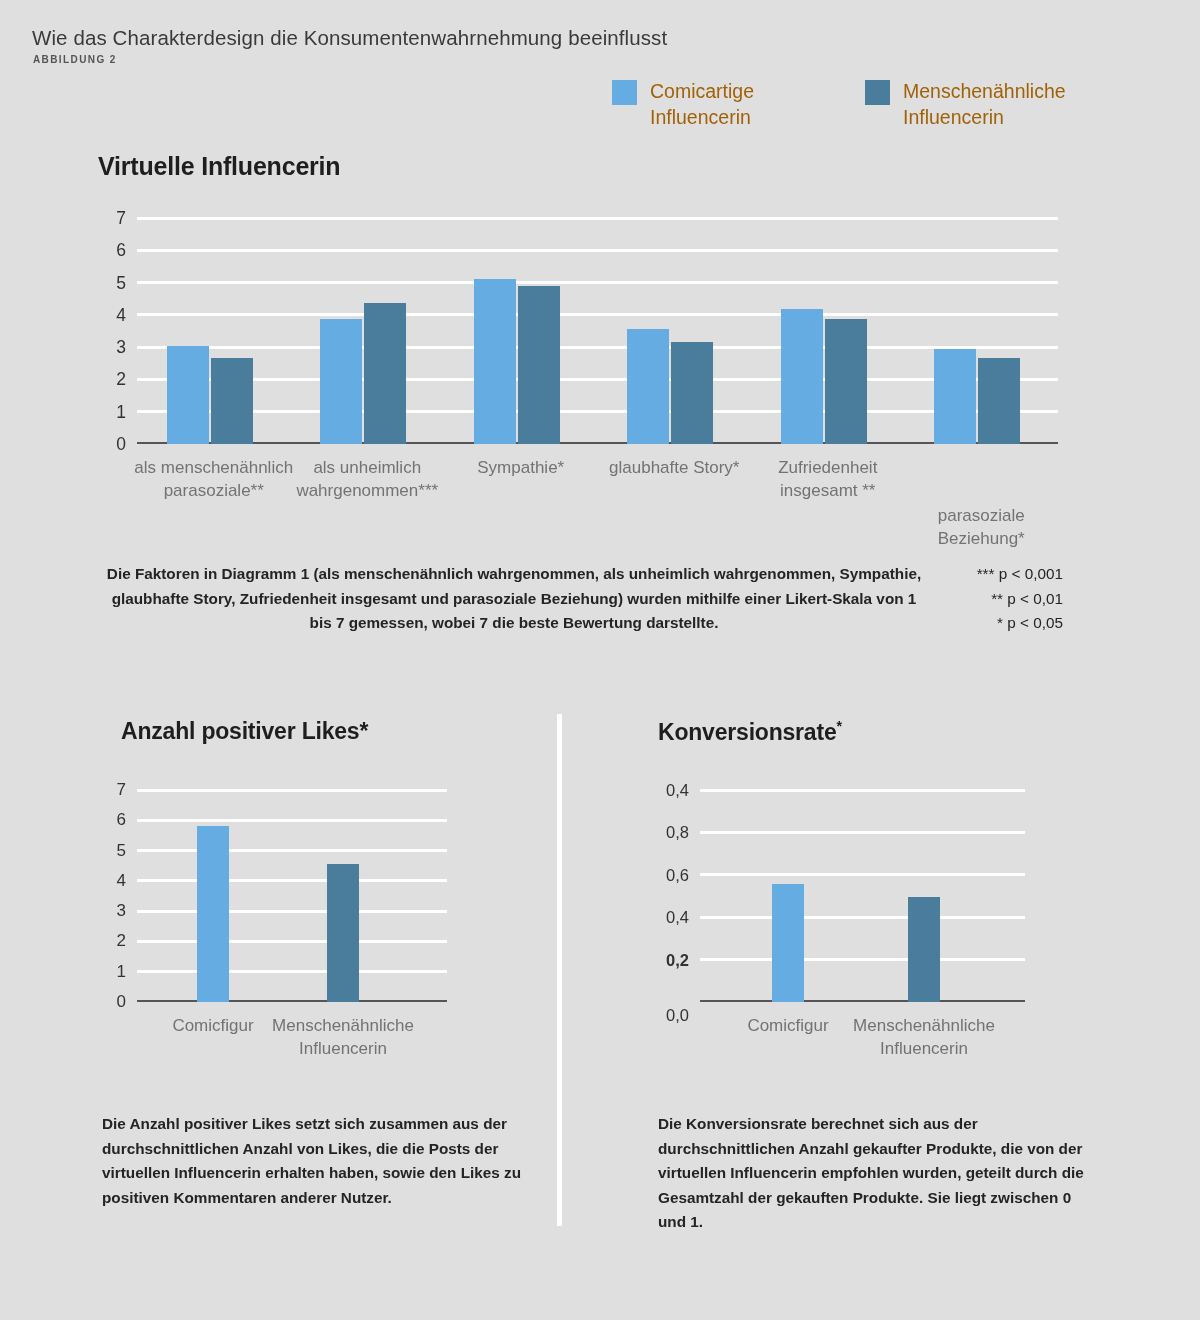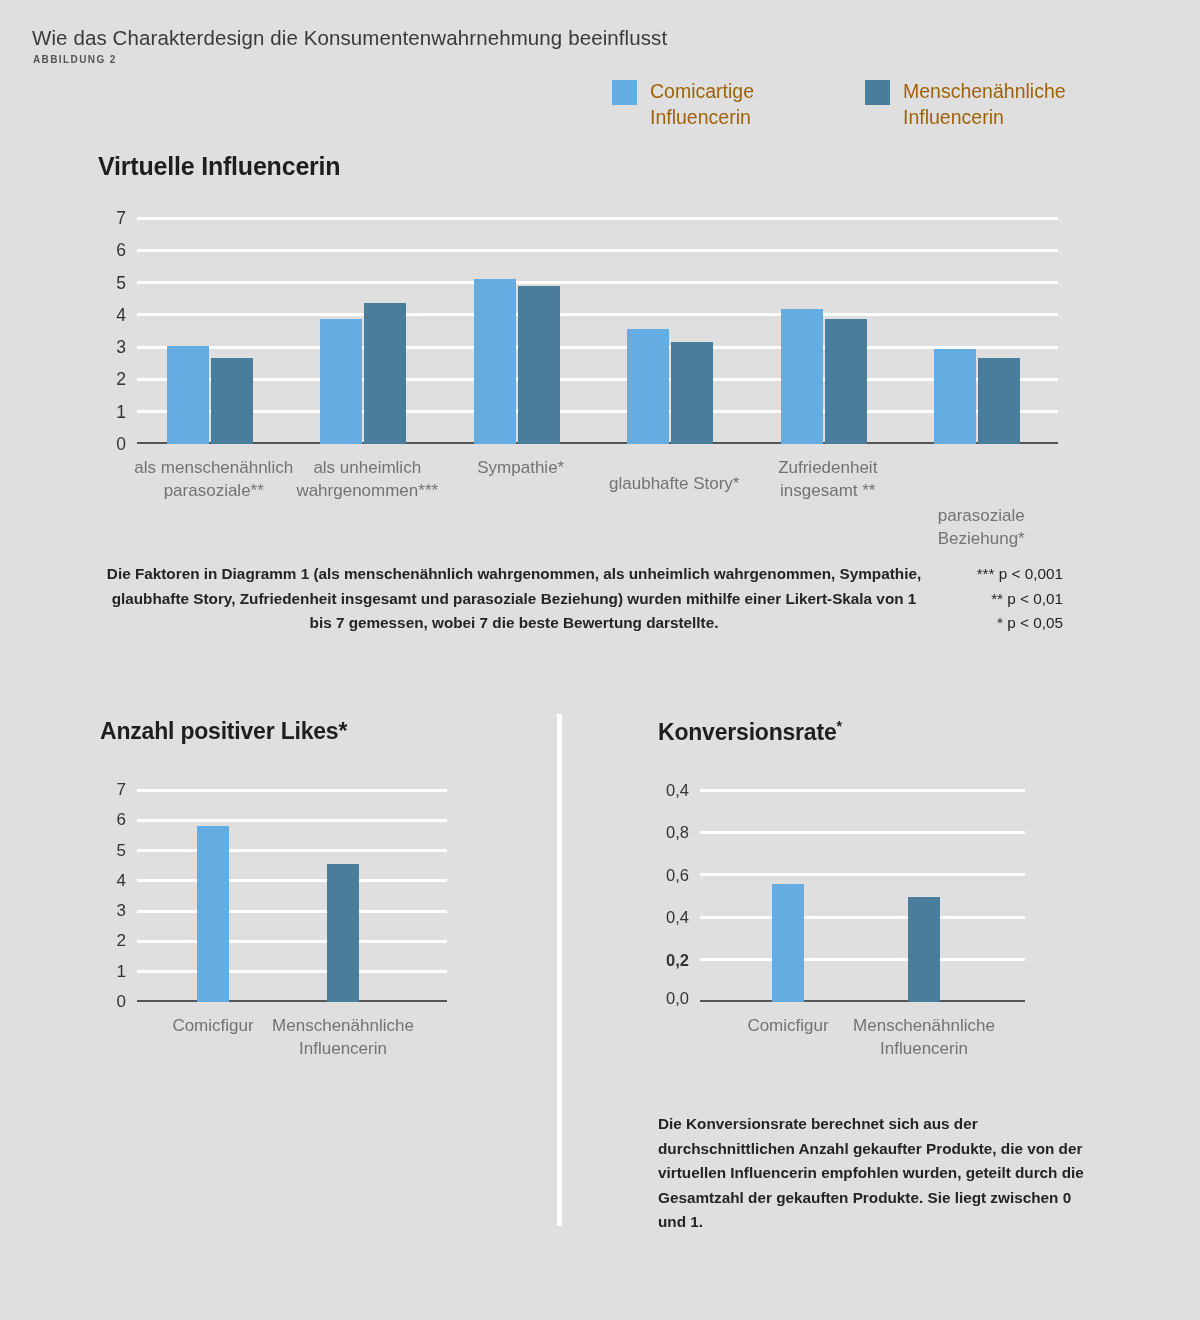--- a/index.html
+++ b/index.html
@@ -30,21 +30,21 @@
   .leg-item.first { width: 253px; }
   .leg-sw { width: 25px; height: 25px; flex: 0 0 25px; margin-top: 2px; }
   .leg-txt { font-size: 19.5px; line-height: 26px; color: #a16207; }
 
   
   .sec-title {
     position: absolute; font-weight: 700; color: #1e1e1e;
     letter-spacing: -.2px;
   }
   #title-main { left: 98px; top: 152px; font-size: 25px; }
-  #title-likes { left: 100px; top: 718px; font-size: 23px; }
+  #title-likes { left: 121px; top: 718px; font-size: 23px; }
   #title-conv  { left: 658px; top: 718px; font-size: 23px; }
   .sup { font-size: .62em; vertical-align: super; }
 
   
   .chart { position: absolute; }
   .gridline {
     position: absolute; left: 0; right: 0; height: 3px;
     background: #ffffff;
   }
   .baseline {
@@ -145,21 +145,21 @@
         <div>als unheimlich</div>
         <div>wahrgenommen***</div>
       </div>
       <div class="bar" style="left: 336.75px; width: 42px; height: 165.303px; background: rgb(100, 172, 226);"></div>
       <div class="bar" style="left: 380.75px; width: 42px; height: 157.554px; background: rgb(74, 124, 155);"></div>
       <div class="xlab" style="left: 297px; width: 173.5px; top: 238px;">
         <div>Sympathie*</div>
       </div>
       <div class="bar" style="left: 490.25px; width: 42px; height: 114.614px; background: rgb(100, 172, 226);"></div>
       <div class="bar" style="left: 534.25px; width: 42px; height: 101.7px; background: rgb(74, 124, 155);"></div>
-      <div class="xlab" style="left: 450.5px; width: 173.5px; top: 238px; margin-top: 16px;">
+      <div class="xlab" style="left: 450.5px; width: 173.5px; top: 238px;">
         <div>glaubhafte Story*</div>
       </div>
       <div class="bar" style="left: 643.75px; width: 42px; height: 134.954px; background: rgb(100, 172, 226);"></div>
       <div class="bar" style="left: 687.75px; width: 42px; height: 125.269px; background: rgb(74, 124, 155);"></div>
       <div class="xlab" style="left: 604px; width: 173.5px; top: 238px;">
         <div>Zufriedenheit</div>
         <div>insgesamt **</div>
       </div>
       <div class="bar" style="left: 797.25px; width: 42px; height: 95.2429px; background: rgb(100, 172, 226);"></div>
       <div class="bar" style="left: 841.25px; width: 42px; height: 85.5571px; background: rgb(74, 124, 155);"></div>
@@ -199,25 +199,26 @@
       <div class="bar" style="left: 60px; width: 32px; height: 175.657px; background: rgb(100, 172, 226);"></div>
       <div class="xlab" style="left: -9px; width: 170px; top: 224px;">
         <div>Comicfigur</div>
       </div>
       <div class="bar" style="left: 190px; width: 32px; height: 137.8px; background: rgb(74, 124, 155);"></div>
       <div class="xlab" style="left: 121px; width: 170px; top: 224px;">
         <div>Menschenähnliche</div>
         <div>Influencerin</div>
       </div>
     </div>
+  <div class="note" id="note-likes">Die Anzahl positiver Likes setzt sich zusammen aus der durchschnittlichen Anzahl von Likes, die die Posts der virtuellen Influencerin erhalten haben, sowie den Likes zu positiven Kommentaren anderer Nutzer.</div>
 
   <div class="sec-title" id="title-conv"><span>Konversionsrate</span><span class="sup">*</span></div>
   <div class="chart" id="chart-conv">
       <div class="baseline" style="bottom: 0px;"></div>
-      <div class="ytick" style="top: 208px;">0,0</div>
+      <div class="ytick" style="top: 225px;">0,0</div>
       <div class="gridline" style="top: 168.1px;"></div>
       <div class="ytick" style="top: 169.6px; font-weight: bold;">0,2</div>
       <div class="gridline" style="top: 125.7px;"></div>
       <div class="ytick" style="top: 127.2px;">0,4</div>
       <div class="gridline" style="top: 83.3px;"></div>
       <div class="ytick" style="top: 84.8px;">0,6</div>
       <div class="gridline" style="top: 40.9px;"></div>
       <div class="ytick" style="top: 42.4px;">0,8</div>
       <div class="gridline" style="top: -1.5px;"></div>
       <div class="ytick" style="top: 0px;">0,4</div>

